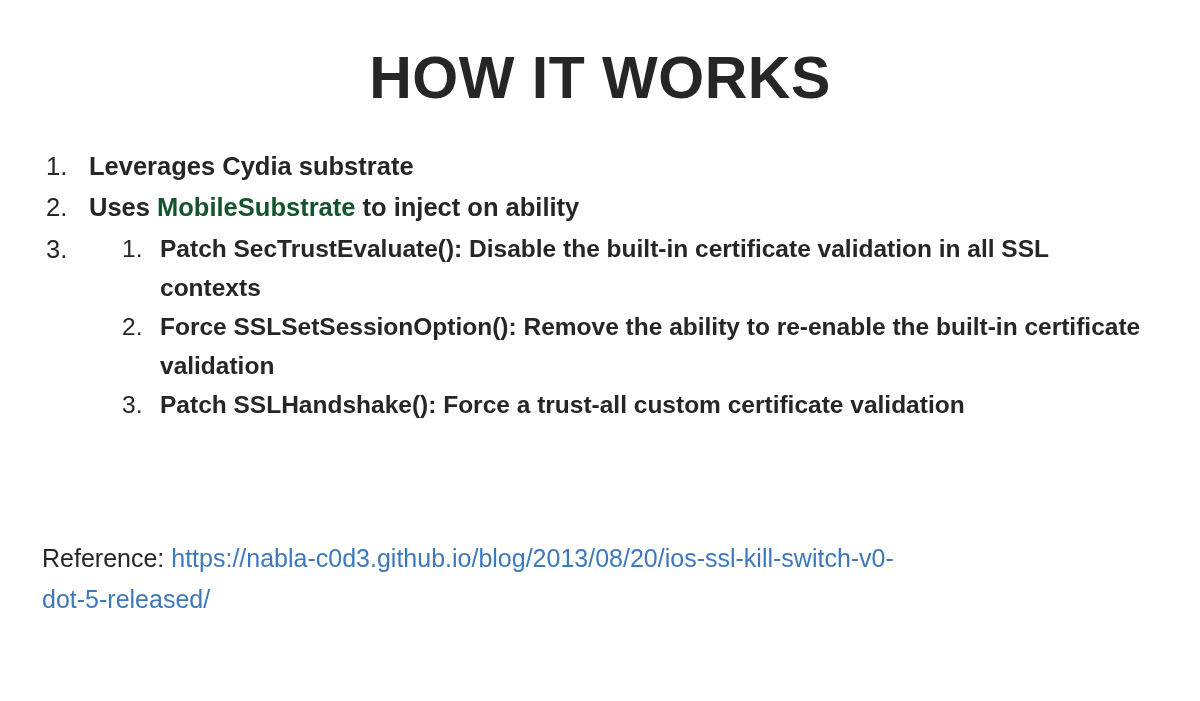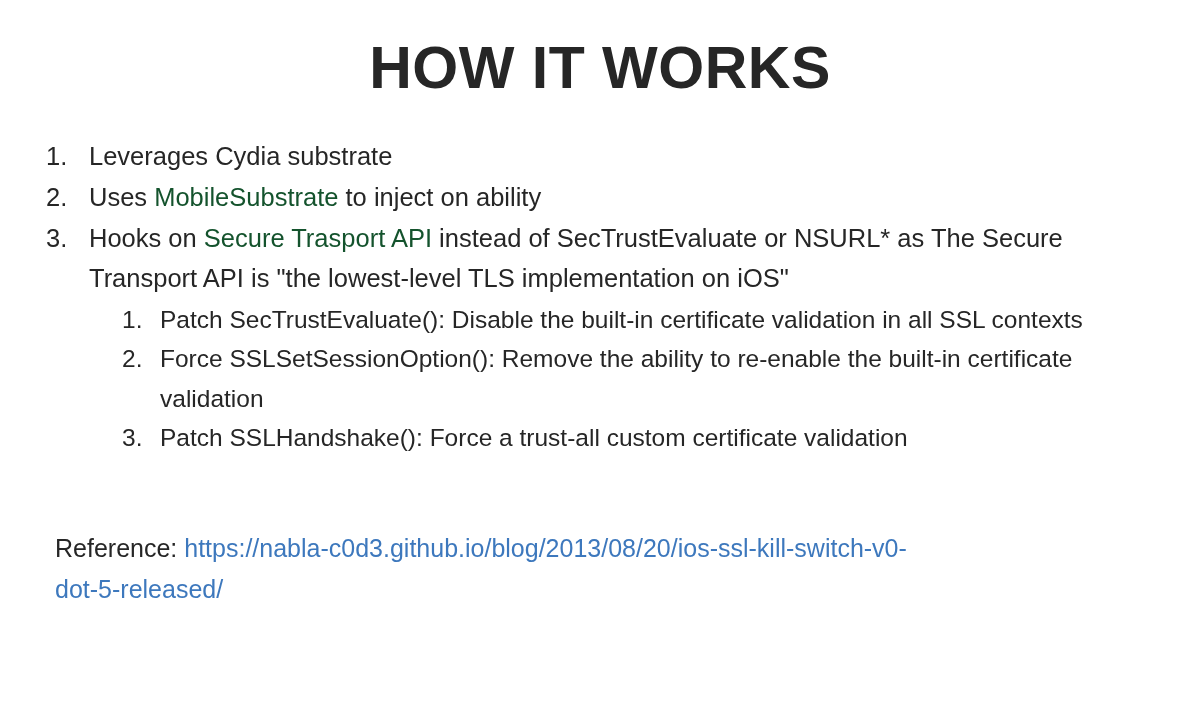--- a/index.html
+++ b/index.html
@@ -19,21 +19,21 @@
   .slide {
     position: relative;
     width: 1200px;
     height: 701px;
     background: #ffffff;
     box-sizing: border-box;
   }
 
   
   .slide-title {
-    margin: 0;
+    margin: 10px;
     padding: 36px 0 0 0;
     text-align: center;
     font-size: 59px;
     font-weight: 700;
     line-height: 1.1;
     letter-spacing: 0.5px;
     color: #262626;
   }
 
   
@@ -59,21 +59,21 @@
     margin: 0 0 0 0;
   }
   ol.lvl1 > li > .marker {
     position: absolute;
     left: 2px;
     top: 0;
     width: 32px;
     text-align: left;
     color: #262626;
   }
-  .li-text { display: block; }
+  .li-text { display: block; font-weight: bold; }
 
   ol.lvl2 {
     list-style: none;
     margin: 1px 0 0 0;
     padding: 0 0 0 33px;
     font-size: 24.5px;
     line-height: 1.60;
   }
   ol.lvl2 > li {
     position: relative;
@@ -93,21 +93,21 @@
     color: #14532d;
     text-decoration: none;
   }
 
   
   .reference {
     position: absolute;
     top: 528px;
     left: 0;
     width: 988px;
-    padding: 0 56px 0 55px;
+    padding: 0 56px 0 42px;
     box-sizing: border-box;
     font-size: 25px;
     line-height: 1.62;
     color: #262626;
   }
   .reference .url {
     color: #3d78bd;
     text-decoration: none;
     word-break: break-word;
   }
@@ -127,21 +127,20 @@
         <span class="li-text"><span>Leverages Cydia substrate</span></span>
       </li>
 
       <li>
         <span class="marker">2.</span>
         <span class="li-text"><span>Uses </span><a href="#" class="inline-link">MobileSubstrate</a><span> to inject on ability</span></span>
       </li>
 
       <li>
         <span class="marker">3.</span>
-        <span class="li-text"><span>Hooks on </span><a href="#" class="inline-link">Secure Trasport API</a><span> instead of SecTrustEvaluate or NSURL* as The Secure Transport API is "the lowest-level TLS implementation on iOS"</span></span>
 
         <ol class="lvl2">
           <li>
             <span class="marker">1.</span>
             <span class="li-text">Patch SecTrustEvaluate(): Disable the built-in certificate validation in all SSL contexts</span>
           </li>
           <li>
             <span class="marker">2.</span>
             <span class="li-text">Force SSLSetSessionOption(): Remove the ability to re-enable the built-in certificate validation</span>
           </li>

